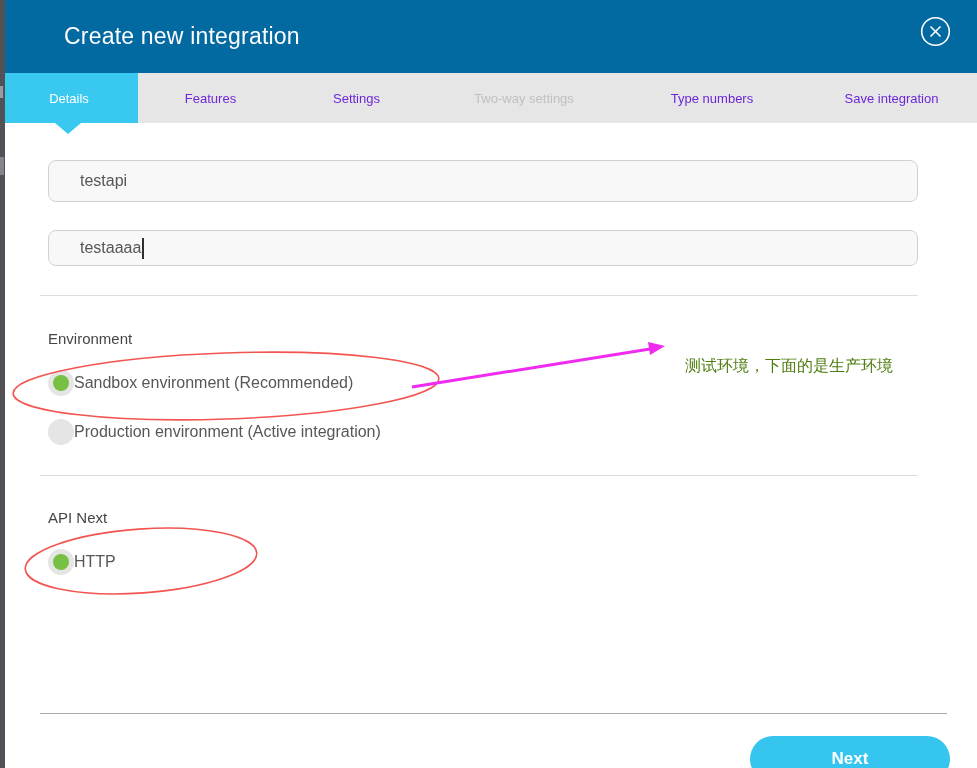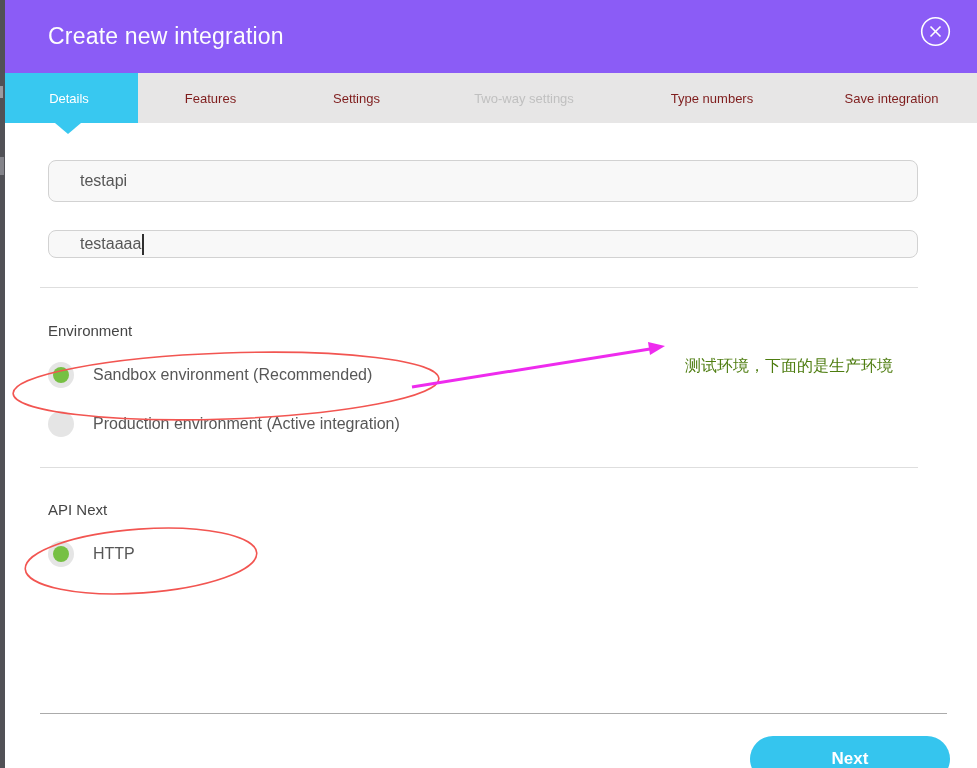--- a/index.html
+++ b/index.html
@@ -12,28 +12,28 @@
   }
 
   
   .left-strip { position:absolute; left:0; top:0; width:5px; height:768px; background:#515156; z-index:60; }
   .left-strip .notch1 { position:absolute; left:0; top:86px; width:3px; height:12px; background:#9a9aa0; }
   .left-strip .notch2 { position:absolute; left:0; top:157px; width:4px; height:18px; background:#84848a; }
 
   
   .modal-header {
     position:absolute; left:0; top:0; width:977px; height:73px;
-    background:#8b5cf6; display:flex; align-items:center;
+    background:#0369a1; display:flex; align-items:center;padding-left:16px;
   }
   .modal-title { margin-left:48px; font-size:23px; color:#fdfdfd; letter-spacing:0.2px; }
   .close-btn { position:absolute; right:26px; top:16px; width:31px; height:31px; cursor:pointer; background:none; border:none; padding:0; }
 
   
   .tab-bar { position:absolute; left:0; top:73px; width:977px; height:50px; background:#e7e6e6; display:flex; }
-  .tab { height:50px; display:flex; align-items:center; justify-content:center; font-size:13px; color:#7f1d1d; cursor:pointer; }
+  .tab { height:50px; display:flex; align-items:center; justify-content:center; font-size:13px; color:#6d28d9; cursor:pointer; }
   .tab:nth-child(1){ width:138px; }
   .tab:nth-child(2){ width:145px; }
   .tab:nth-child(3){ width:147px; }
   .tab:nth-child(4){ width:188px;justify-content:center; }
   .tab:nth-child(5){ width:188px; }
   .tab:nth-child(6){ width:171px; }
   .tab.active { background:#38c8f0; color:#ffffff; }
   .tab.disabled { color:#c0c0c0; }
   .tab-pointer {
     position:absolute; left:55px; top:123px; width:0; height:0; z-index:5;
@@ -42,38 +42,38 @@
   }
 
   
   .content { position:absolute; left:48px; top:123px; width:870px; }
   .text-field {
     height:42px; background:#f8f8f8; border:1px solid #d2d2d2; border-radius:8px;
     display:flex; align-items:center; padding-left:31px;
     font-size:16px; color:#565656; cursor:text;
   }
   .field-1 { margin-top:37px; }
-  .field-2 { margin-top:28px; height:28px; }
+  .field-2 { margin-top:28px; height:36px; }
   .caret { display:inline-block; width:1.5px; height:21px; background:#2f2f2f; margin-left:1px; }
 
   .divider { border-top:1px solid #dedede; margin-left:-8px; }
   .divider-1 { margin-top:29px; }
   .divider-2 { margin-top:30px; }
 
   .section-label { margin-top:33px; font-size:15px; color:#454545; line-height:19px; }
   .section-label.api { margin-top:32px; }
 
   .radio-row { display:flex; align-items:center; margin-top:23px; height:26px; cursor:pointer; }
   .radio-row.first { margin-top:22px; }
   .radio { width:26px; height:26px; border-radius:50%; background:#e5e5e5; position:relative; flex:0 0 26px; }
   .radio.selected::after {
     content:""; position:absolute; left:5px; top:5px; width:16px; height:16px;
     border-radius:50%; background:#76c043;
   }
-  .radio-label { margin-left:19px; font-size:16px; color:#575757; }
+  .radio-label { font-size:16px; color:#575757; }
 
   .bottom-divider { position:absolute; left:40px; top:713px; width:907px; border-top:1px solid #ababab; }
   .next-btn {
     position:absolute; left:750px; top:736px; width:200px; height:46px;
     background:#35c5ee; border:none; border-radius:26px;
     color:#ffffff; font-size:17px; font-weight:bold; font-family:"Liberation Sans", sans-serif;
     cursor:pointer; z-index:10;
   }
 
   

